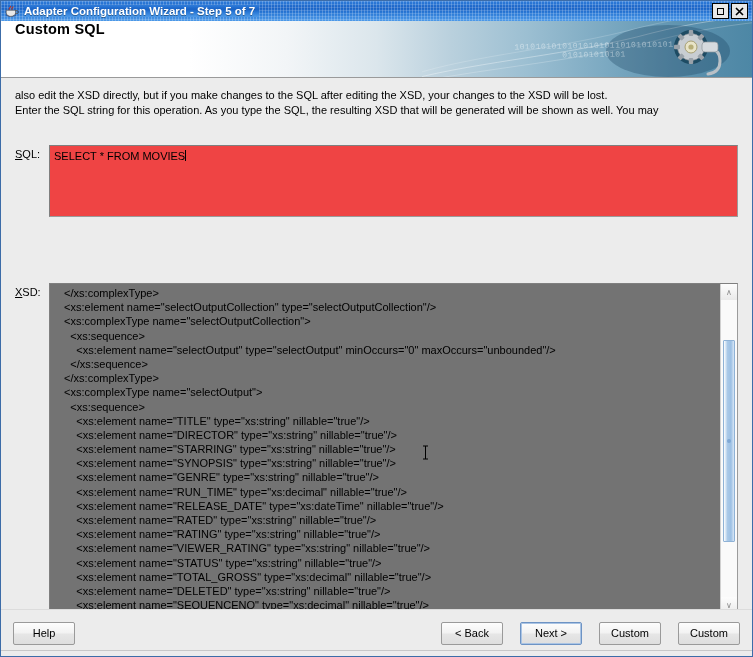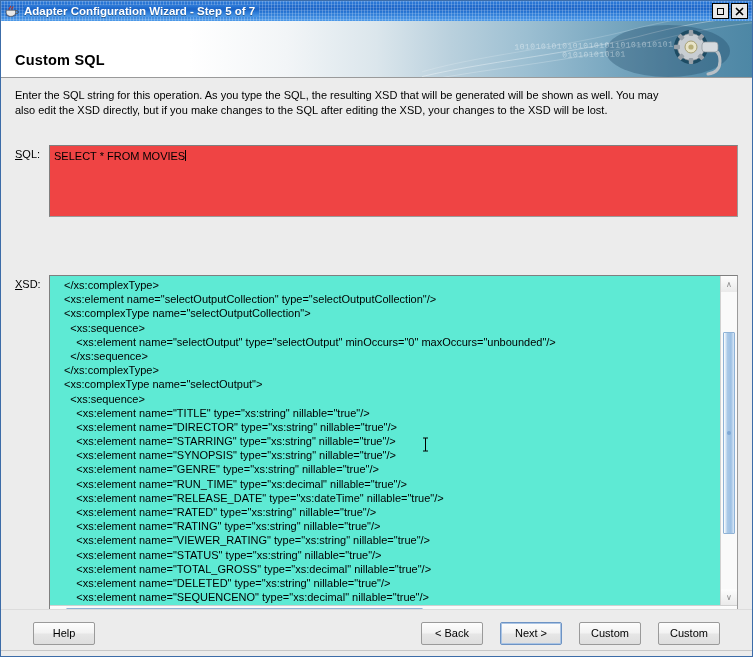--- a/index.html
+++ b/index.html
@@ -101,21 +101,21 @@
     letter-spacing: .5px;
     color: rgba(255,255,255,.42);
     line-height: 9px;
     text-align: center;
     width: 160px;
     user-select: none;
     transform: rotate(-1deg);
   }
   .banner-title {
     position: absolute;
-    left: 14px; top: 31px;
+    left: 14px; top: 0;
     font-size: 14.5px;
     font-weight: bold;
     color: #000;
     letter-spacing: .2px;
   }
   .gear {
     position: absolute;
     right: 18px; top: 4px;
     width: 70px; height: 52px;
   }
@@ -167,29 +167,29 @@
     position: relative;
   }
   .caret {
     display: inline-block;
     width: 1px; height: 11px;
     background: #000;
     vertical-align: -1px;
     margin-left: 0px;
   }
 
-  .xsd-row { margin-top: 24px; }
+  .xsd-row { margin-top: 32px; }
   .xsd-outer {
     flex: 1 1 auto;
     height: 348px;
     box-sizing: border-box;
     border: 1px solid #9b9b9b;
     border-top-color: #7f7f7f;
     border-left-color: #7f7f7f;
-    background: #5eead4;
+    background: #737373;
     display: flex; flex-direction: column;
     position: relative;
   }
   .xsd-main {
     flex: 1 1 auto;
     display: flex;
     min-height: 0;
   }
   .xsd-text {
     flex: 1 1 auto;
@@ -264,21 +264,21 @@
     width: 4px; height: 4px; margin: -2px 0 0 -2px;
     background: #7fa8d5; border-radius: 50%;
   }
 
   
   .buttonbar {
     flex: 0 0 auto;
     height: 46px;
     background: #ececec;
     display: flex; align-items: center;
-    padding: 0 32px;
+    padding: 0 12px;
     border-top: 1px solid #dcdcdc;
   }
   .btn {
     min-width: 62px;
     height: 23px;
     box-sizing: border-box;
     background: linear-gradient(to bottom,#fdfdfd 0%,#f2f2f2 48%,#e6e6e6 52%,#dedede 100%);
     border: 1px solid #9a9a9a;
     border-radius: 2px;
     font-size: 11px;
@@ -364,22 +364,22 @@
       </g>
       <path d="M40 22 C 52 22 56 28 56 36 C 56 44 52 48 44 49" fill="none" stroke="#b9c0c6" stroke-width="3" stroke-linecap="round"></path>
       <rect x="38" y="17" width="16" height="10" rx="3" fill="#d6dade" stroke="#8e959b" stroke-width=".7"></rect>
     </svg>
     <div class="banner-title">Custom SQL</div>
   </div>
 
   <div class="content">
 
     <div class="instructions">
+      <div>also edit the XSD directly, but if you make changes to the SQL after editing the XSD, your changes to the XSD will be lost.</div>
       <div>Enter the SQL string for this operation.  As you type the SQL, the resulting XSD that will be generated will be shown as well.  You may</div>
-      <div>also edit the XSD directly, but if you make changes to the SQL after editing the XSD, your changes to the XSD will be lost.</div>
     </div>
 
     <div class="field-row sql-row">
       <div class="field-label"><span class="mn">S</span><span>QL:</span></div>
       <div class="sql-box"><span>SELECT * FROM MOVIES</span><span class="caret"></span></div>
     </div>
 
     <div class="field-row xsd-row">
       <div class="field-label"><span class="mn">X</span><span>SD:</span></div>
 

